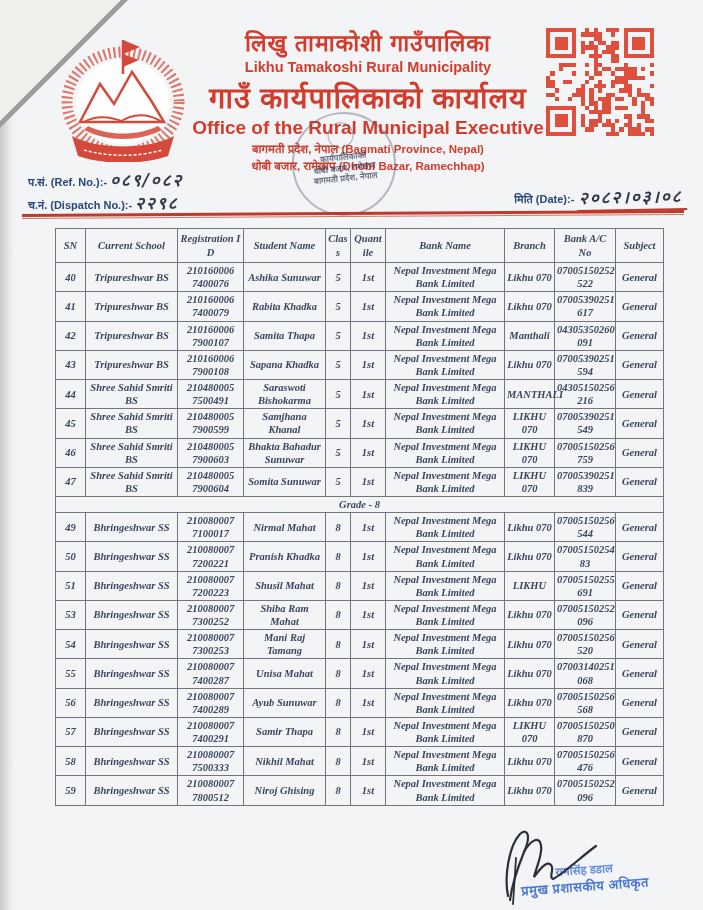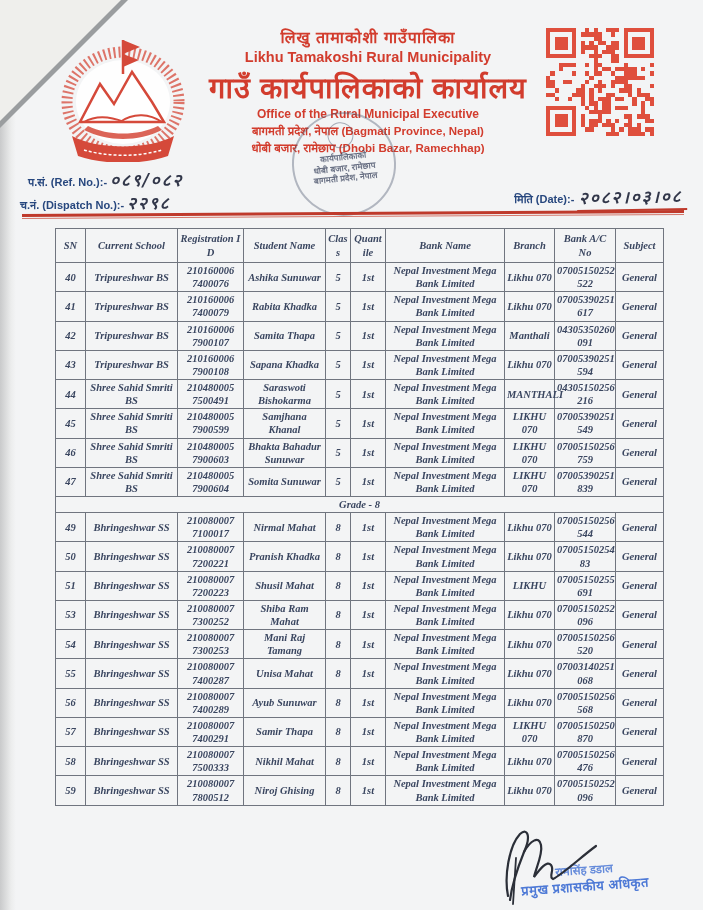--- a/index.html
+++ b/index.html
@@ -12,39 +12,39 @@
     background:linear-gradient(90deg, #c9cacb, #eceded 70%, rgba(236,237,237,0)); }
   .corner-shadow { position:absolute; left:0; top:0; width:128px; height:128px;
     background:#9a9d9f; clip-path:polygon(0 0,100% 0,0 100%); }
   .corner-paper { position:absolute; left:0; top:0; width:121px; height:121px;
     background:linear-gradient(135deg,#efefec 60%,#d9dad8 98%); clip-path:polygon(0 0,100% 0,0 100%); }
 
   
   .emblem { position:absolute; left:58px; top:26px; width:130px; height:136px; }
   .qr { position:absolute; left:546px; top:28px; width:108px; height:108px; }
   .head-text { position:absolute; left:182px; top:26px; width:372px; text-align:center; color:#d23c2d; }
-  .h-np1 { font-size:16px; font-weight:bold; letter-spacing:1px; }
+  .h-np1 { font-size:23px; font-weight:bold; letter-spacing:1px; }
   .h-en1 { font-size:14.5px; font-weight:bold; margin-top:1px; }
   .h-np2 { font-size:29px; font-weight:bold; margin-top:2px; letter-spacing:1px; }
-  .h-en2 { font-size:12px; font-weight:bold; margin-top:1px; }
+  .h-en2 { font-size:19px; font-weight:bold; margin-top:1px; }
   .h-ad  { font-size:11.5px; font-weight:bold; margin-top:2px; }
 
   .round-stamp { position:absolute; left:292px; top:112px; width:104px; height:104px;
     border:2px solid rgba(72,82,106,.38); border-radius:50%; transform:rotate(-7deg);
     color:rgba(55,65,92,.72); text-align:center; font-size:8.5px; font-weight:bold; line-height:1.25; }
   .round-stamp .inner-emblem { width:26px; height:26px; border:1.5px solid rgba(72,82,106,.45);
     border-radius:50%; margin:8px auto 4px; }
   .round-stamp .sl { transform:rotate(1deg); }
 
   
   .ref-line { position:absolute; color:#27477e; font-weight:bold; font-size:11px; }
   .hand { font-family:"DejaVu Sans", sans-serif; font-style:italic; color:#32374a;
     font-size:17px; font-weight:bold; letter-spacing:2px; }
   .ref1 { left:28px; top:168px; }
-  .ref2 { left:20px; top:191px; }
+  .ref2 { left:28px; top:191px; }
   .dateline { right:16px; top:185px; }
   .dateline .hand { display:inline-block; border-bottom:2.5px solid #bf3a2c; padding:0 4px 1px 2px; transform:rotate(-1deg); }
   .red-rule { position:absolute; left:22px; top:212px; width:662px; height:5px;
     border-top:3px solid #bf3a2c; border-bottom:1.5px solid #d4776b; transform:rotate(-.35deg); }
 
   
   .tbl-wrap { position:absolute; left:55px; top:228px; width:608px;font-style:italic; }
   table.tbl { width:608px; border-collapse:collapse; table-layout:fixed;
     font-family:"Liberation Serif", serif; font-weight:bold; font-size:10.5px;
     line-height:1.25; color:#3a4660; }

